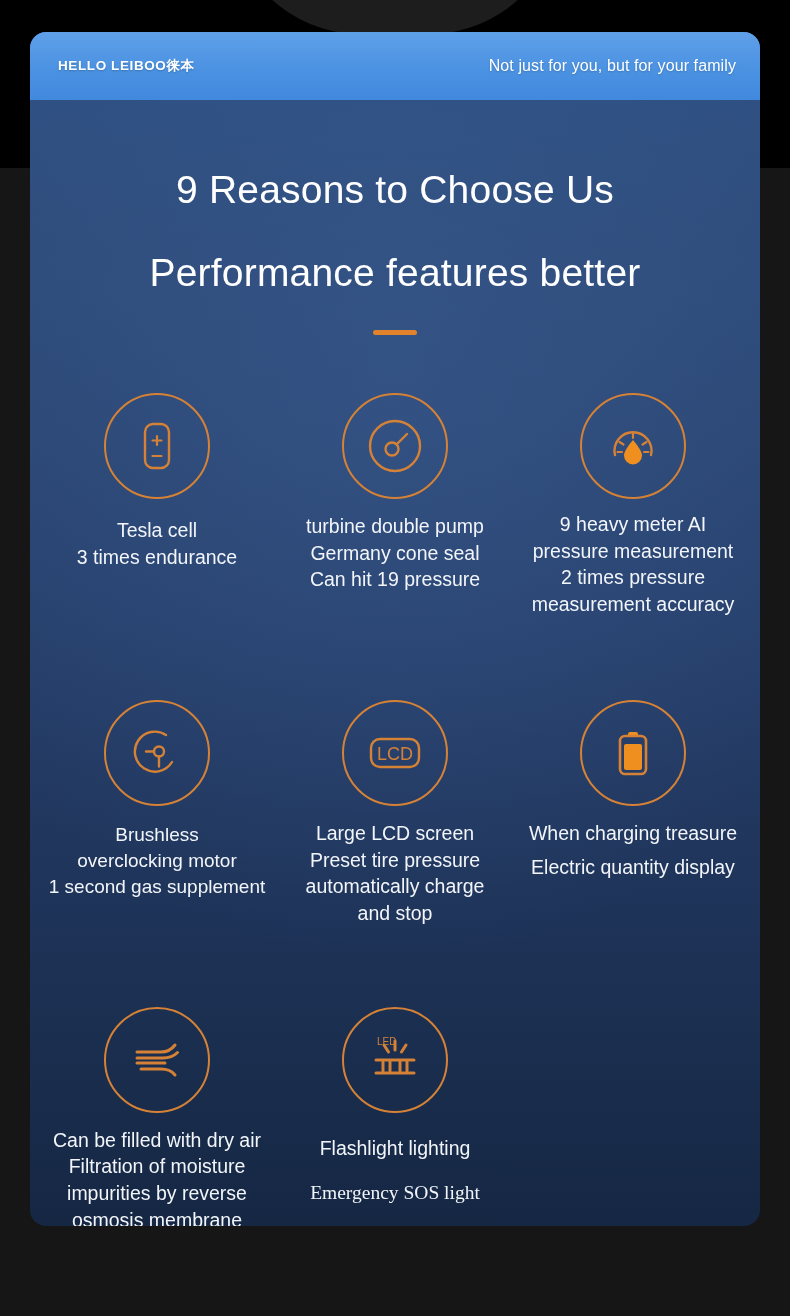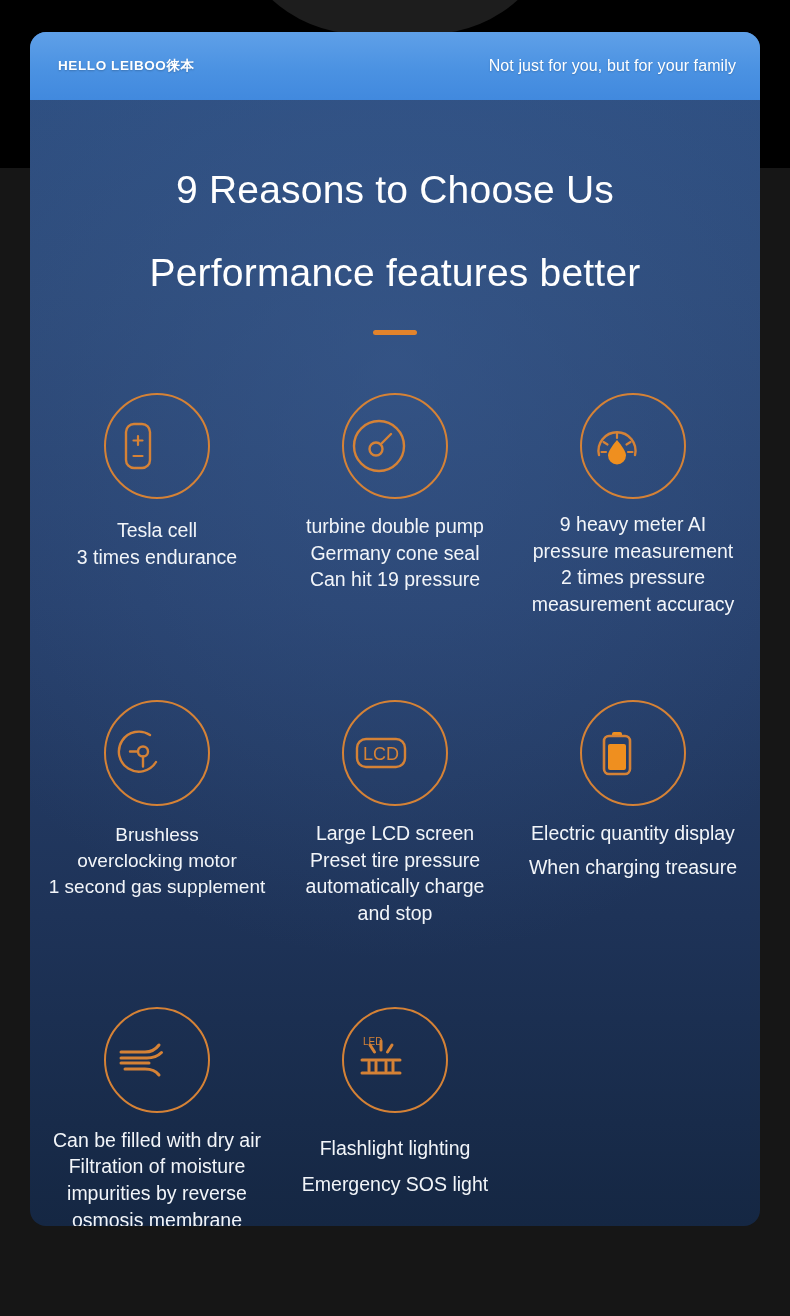--- a/index.html
+++ b/index.html
@@ -118,41 +118,41 @@
   .row2 .cell { margin-top: 24px; }
   .row3 .cell { margin-top: 22px; }
 
   .icon-circle {
     width: 106px;
     height: 106px;
     border-radius: 50%;
     border: 2.5px solid #d58236;
     display: flex;
     align-items: center;
-    justify-content: flex-start;
+    justify-content: center;
     box-sizing: border-box;
     flex: none;
   }
   .cell .caption {
     margin-top: 14px;
     text-align: center;
     color: #f2f5f9;
     font-size: 19.5px;
     line-height: 1.37;
   }
   .caption .ln { display: block; }
 
   
   .cell.c1 .caption { margin-top: 18px; }
   .cell.c3 .caption { margin-top: 12px; }
   .cell.c4 .caption { margin-top: 16px; font-size: 19px; }
   .cell.c6 .caption .ln + .ln { margin-top: 7px; }
   .cell.c7 .caption .ln + .ln { margin-top: 4px; }
   .cell.c9 .caption { margin-top: 22px; }
-  .cell.c9 .caption .ln + .ln { margin-top: 10px; }
+  .cell.c9 .caption .ln + .ln { margin-top: 19px; font-family: Liberation Serif, serif; }
 </style>
 </head>
 <body>
 
 <div class="page-bg">
   <div class="top-arc"></div>
   <div class="mid-band"></div>
 </div>
 
 <div class="card">
@@ -250,22 +250,22 @@
 
     <div class="cell c6">
       <div class="icon-circle">
         <svg width="70" height="70" viewBox="0 0 70 70" fill="none">
           <rect x="30" y="14" width="10" height="5" rx="2" fill="#ef8f1f"></rect>
           <rect x="22" y="18" width="26" height="38" rx="5" stroke="#d58236" stroke-width="2.6"></rect>
           <rect x="26" y="26" width="18" height="26" rx="2" fill="#ef8f1f"></rect>
         </svg>
       </div>
       <div class="caption">
+        <span class="ln">When charging treasure</span>
         <span class="ln">Electric quantity display</span>
-        <span class="ln">When charging treasure</span>
       </div>
     </div>
   </div>
 
   <div class="grid row3">
 
 
     <div class="cell c8">
       <div class="icon-circle">
         <svg width="70" height="70" viewBox="0 0 70 70" fill="none">

